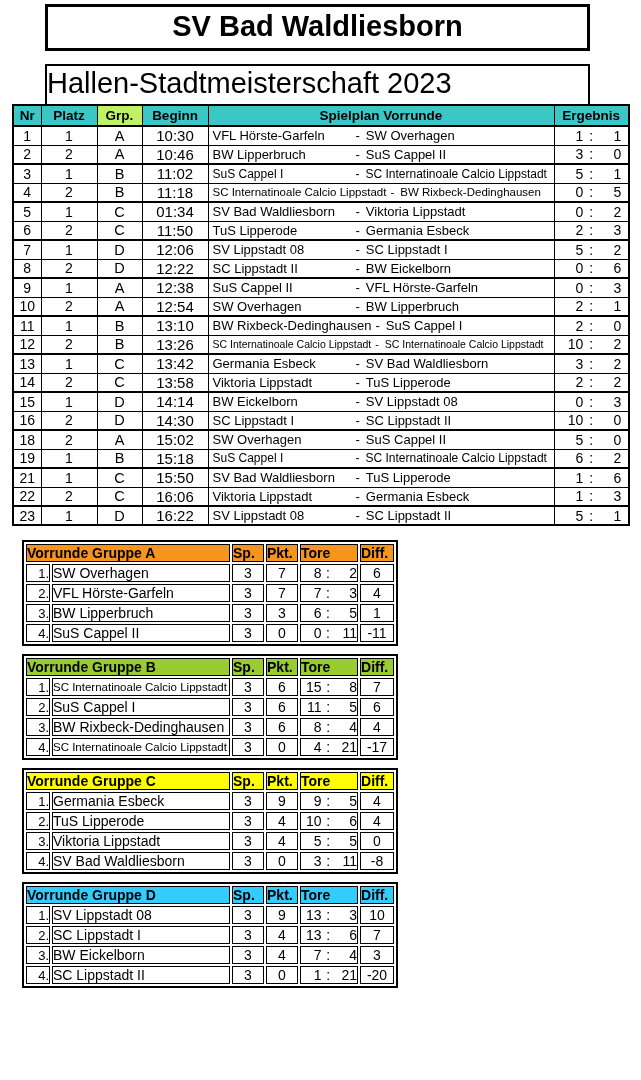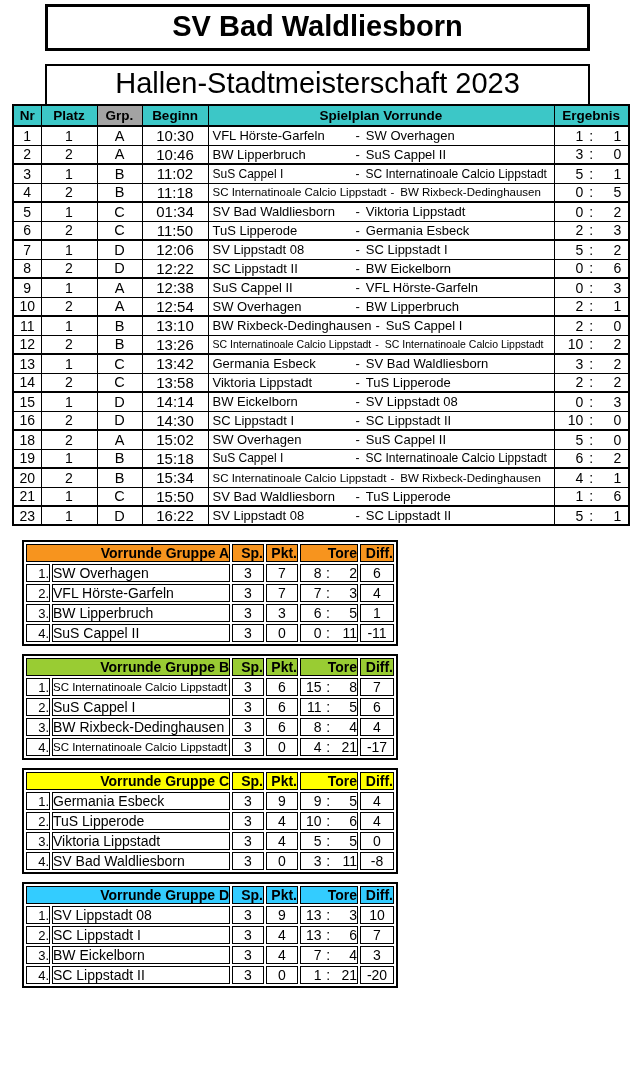--- a/index.html
+++ b/index.html
@@ -7,21 +7,21 @@
   body {
     width: 641px; height: 1080px; background: #fff; color: #000;
     font-family: "Liberation Sans", sans-serif; overflow: hidden;
   }
   .title-box {
     margin: 4px 0 0 45px; width: 545px; border: 3px solid #000;
     text-align: center; font-weight: bold; font-size: 29px; padding: 3px 0 5px;
   }
   .subtitle-box {
     margin: 13px 0 0 45px; width: 545px; border: 2px solid #000;
-    text-align: center; font-size: 29px; padding: 1px 0 4px;
+    text-align: left; font-size: 29px; padding: 1px 0 4px;
   }
   
   table.schedule {
     margin: -2px 0 0 12px; width: 616px; border-collapse: collapse;
     table-layout: fixed; border: 2px solid #000;
   }
   table.schedule th, table.schedule td {
     border: 1px solid #000; padding: 0; height: 19px; overflow: hidden;
   }
   table.schedule thead th {
@@ -45,21 +45,21 @@
   .score .sa { width: 22px; text-align: right; }
   
   .groups { margin: 14px 0 0 22px; }
   table.gtable {
     border: 2px solid #000; border-collapse: separate; border-spacing: 2px;
     width: 368px; table-layout: fixed; background: #fff; margin-bottom: 8px;
   }
   table.gtable th, table.gtable td {
     border: 1px solid #000; padding: 0; height: 17px; overflow: hidden;
   }
-  .g-head { font-weight: bold; font-size: 14px; text-align: right; }
+  .g-head { font-weight: bold; font-size: 14px; text-align: left; }
   .g-rank { font-size: 13px; text-align: right; padding-right: 3px; }
   .g-team { font-size: 14px; text-align: left; padding-left: 3px; white-space: nowrap; }
   .g-num { font-size: 14px; text-align: center; }
   .tore { display: flex; justify-content: center; align-items: center; font-size: 14px; }
   .tore .th_ { width: 22px; text-align: right; }
   .tore .tc  { width: 14px; text-align: center; }
   .tore .ta  { width: 24px; text-align: right; }
 </style>
 </head>
 <body>
@@ -80,21 +80,21 @@
         <col style="width:56px">
         <col style="width:45px">
       <col style="width:66px">
         <col style="width:346px">
         <col style="width:75px">
     </colgroup>
     <thead>
       <tr>
         <th class="sched-head" style="background-color: rgb(60, 199, 199);">Nr</th>
         <th class="sched-head" style="background-color: rgb(60, 199, 199);">Platz</th>
-        <th class="sched-head" style="background-color: #a3a3a3;">Grp.</th>
+        <th class="sched-head" style="background-color: #bef264;">Grp.</th>
         <th class="sched-head" style="background-color: rgb(60, 199, 199);">Beginn</th>
         <th class="sched-head" style="background-color: rgb(60, 199, 199);">Spielplan Vorrunde</th>
         <th class="sched-head" style="background-color: rgb(60, 199, 199);">Ergebnis</th>
       </tr>
     </thead>
     <tbody id="schedule-body">
     <tr>
       <td class="c-nr">1</td>
       <td class="c-platz">1</td>
       <td class="c-grp">A</td>
@@ -466,40 +466,20 @@
       </td>
       <td class="c-erg">
         <div class="score">
           <span class="sh">6</span>
           <span class="sc">:</span>
           <span class="sa">2</span>
         </div>
       </td>
     </tr>
 
-    <tr>
-      <td class="c-nr">20</td>
-      <td class="c-platz">2</td>
-      <td class="c-grp">B</td>
-      <td class="c-beginn">15:34</td>
-      <td class="c-match">
-        <div class="match fit" style="font-size: 11.5px;">
-          <span class="home">SC Internatinoale Calcio Lippstadt</span>
-          <span class="dash">-</span>
-          <span class="away">BW Rixbeck-Dedinghausen</span>
-        </div>
-      </td>
-      <td class="c-erg">
-        <div class="score">
-          <span class="sh">4</span>
-          <span class="sc">:</span>
-          <span class="sa">1</span>
-        </div>
-      </td>
-    </tr>
 
     <tr>
       <td class="c-nr">21</td>
       <td class="c-platz">1</td>
       <td class="c-grp">C</td>
       <td class="c-beginn">15:50</td>
       <td class="c-match">
         <div class="match fit">
           <span class="home">SV Bad Waldliesborn</span>
           <span class="dash">-</span>
@@ -508,20 +488,40 @@
       </td>
       <td class="c-erg">
         <div class="score">
           <span class="sh">1</span>
           <span class="sc">:</span>
           <span class="sa">6</span>
         </div>
       </td>
     </tr>
 
+    <tr>
+      <td class="c-nr">22</td>
+      <td class="c-platz">2</td>
+      <td class="c-grp">C</td>
+      <td class="c-beginn">16:06</td>
+      <td class="c-match">
+        <div class="match fit">
+          <span class="home">Viktoria Lippstadt</span>
+          <span class="dash">-</span>
+          <span class="away">Germania Esbeck</span>
+        </div>
+      </td>
+      <td class="c-erg">
+        <div class="score">
+          <span class="sh">1</span>
+          <span class="sc">:</span>
+          <span class="sa">3</span>
+        </div>
+      </td>
+    </tr>
 
     <tr>
       <td class="c-nr">23</td>
       <td class="c-platz">1</td>
       <td class="c-grp">D</td>
       <td class="c-beginn">16:22</td>
       <td class="c-match">
         <div class="match fit">
           <span class="home">SV Lippstadt 08</span>
           <span class="dash">-</span>

